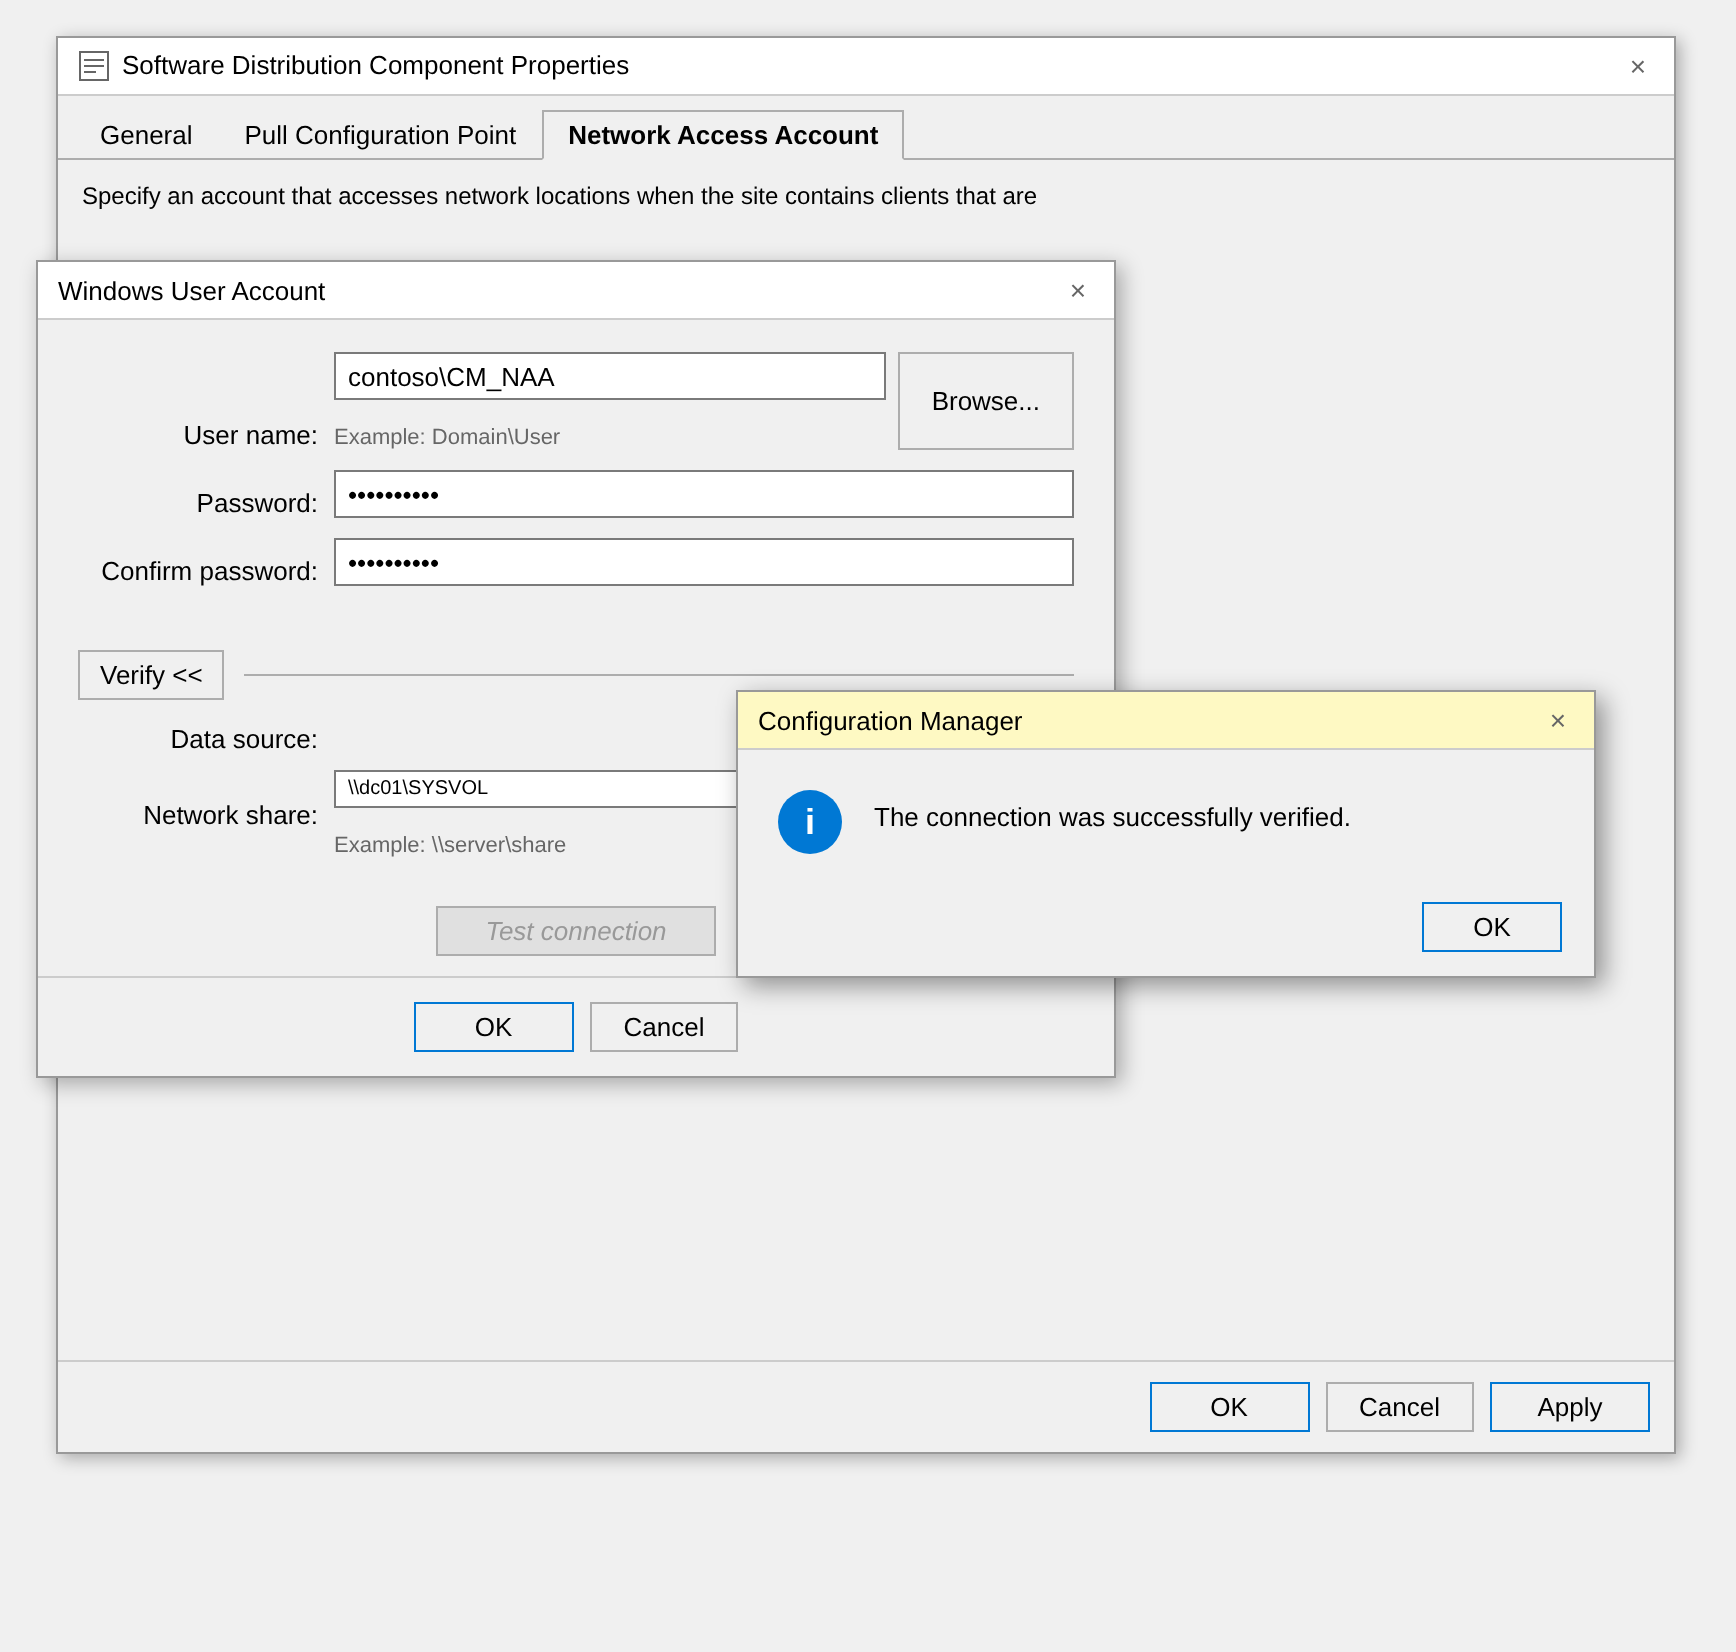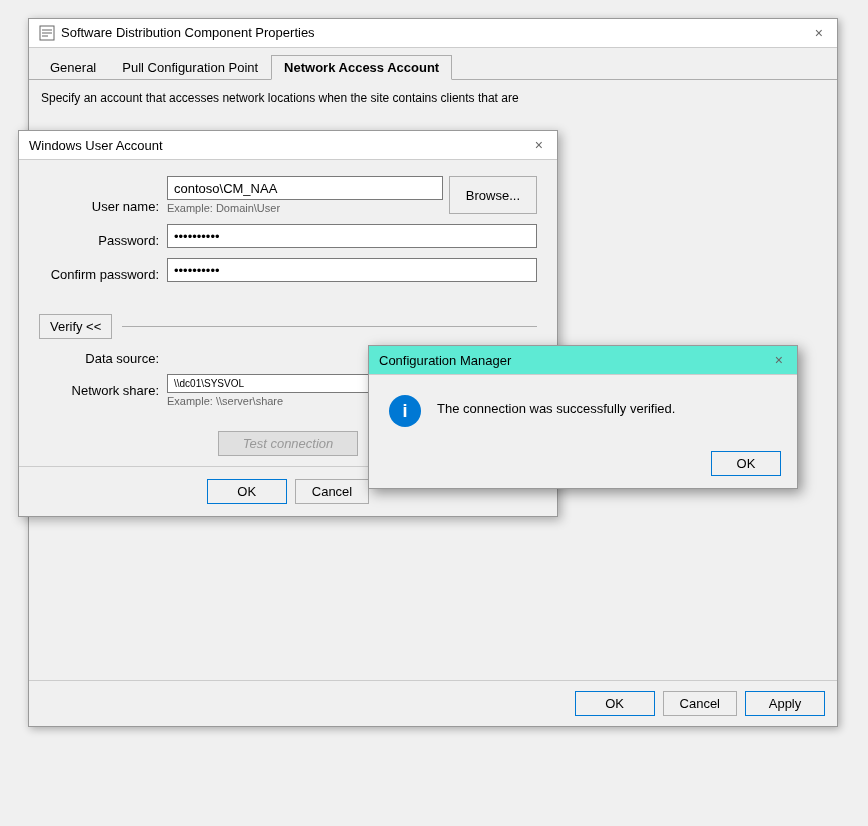--- a/index.html
+++ b/index.html
@@ -150,21 +150,21 @@
       padding: 3px 6px;
       font-size: 13px;
       background: #fff;
       height: 24px;
       outline: none;
     }
 
     .example-text {
       font-size: 11px;
       color: #666;
-      margin-top: 2px;
+      margin-top: 13px;
     }
 
     .input-with-btn {
       display: flex;
       gap: 6px;
       flex: 1;
     }
 
     .btn {
       padding: 4px 16px;
@@ -267,21 +267,21 @@
       top: 345px;
       left: 368px;
       width: 430px;
       background: #f0f0f0;
       border: 1px solid #999;
       box-shadow: 4px 4px 12px rgba(0,0,0,0.4);
       z-index: 20;
     }
 
     .config-dialog .dialog-titlebar {
-      background: #5eead4;
+      background: #fef9c3;
     }
 
     .config-dialog-content {
       padding: 20px 20px 16px;
       display: flex;
       align-items: flex-start;
       gap: 16px;
     }
 
     .info-icon {

